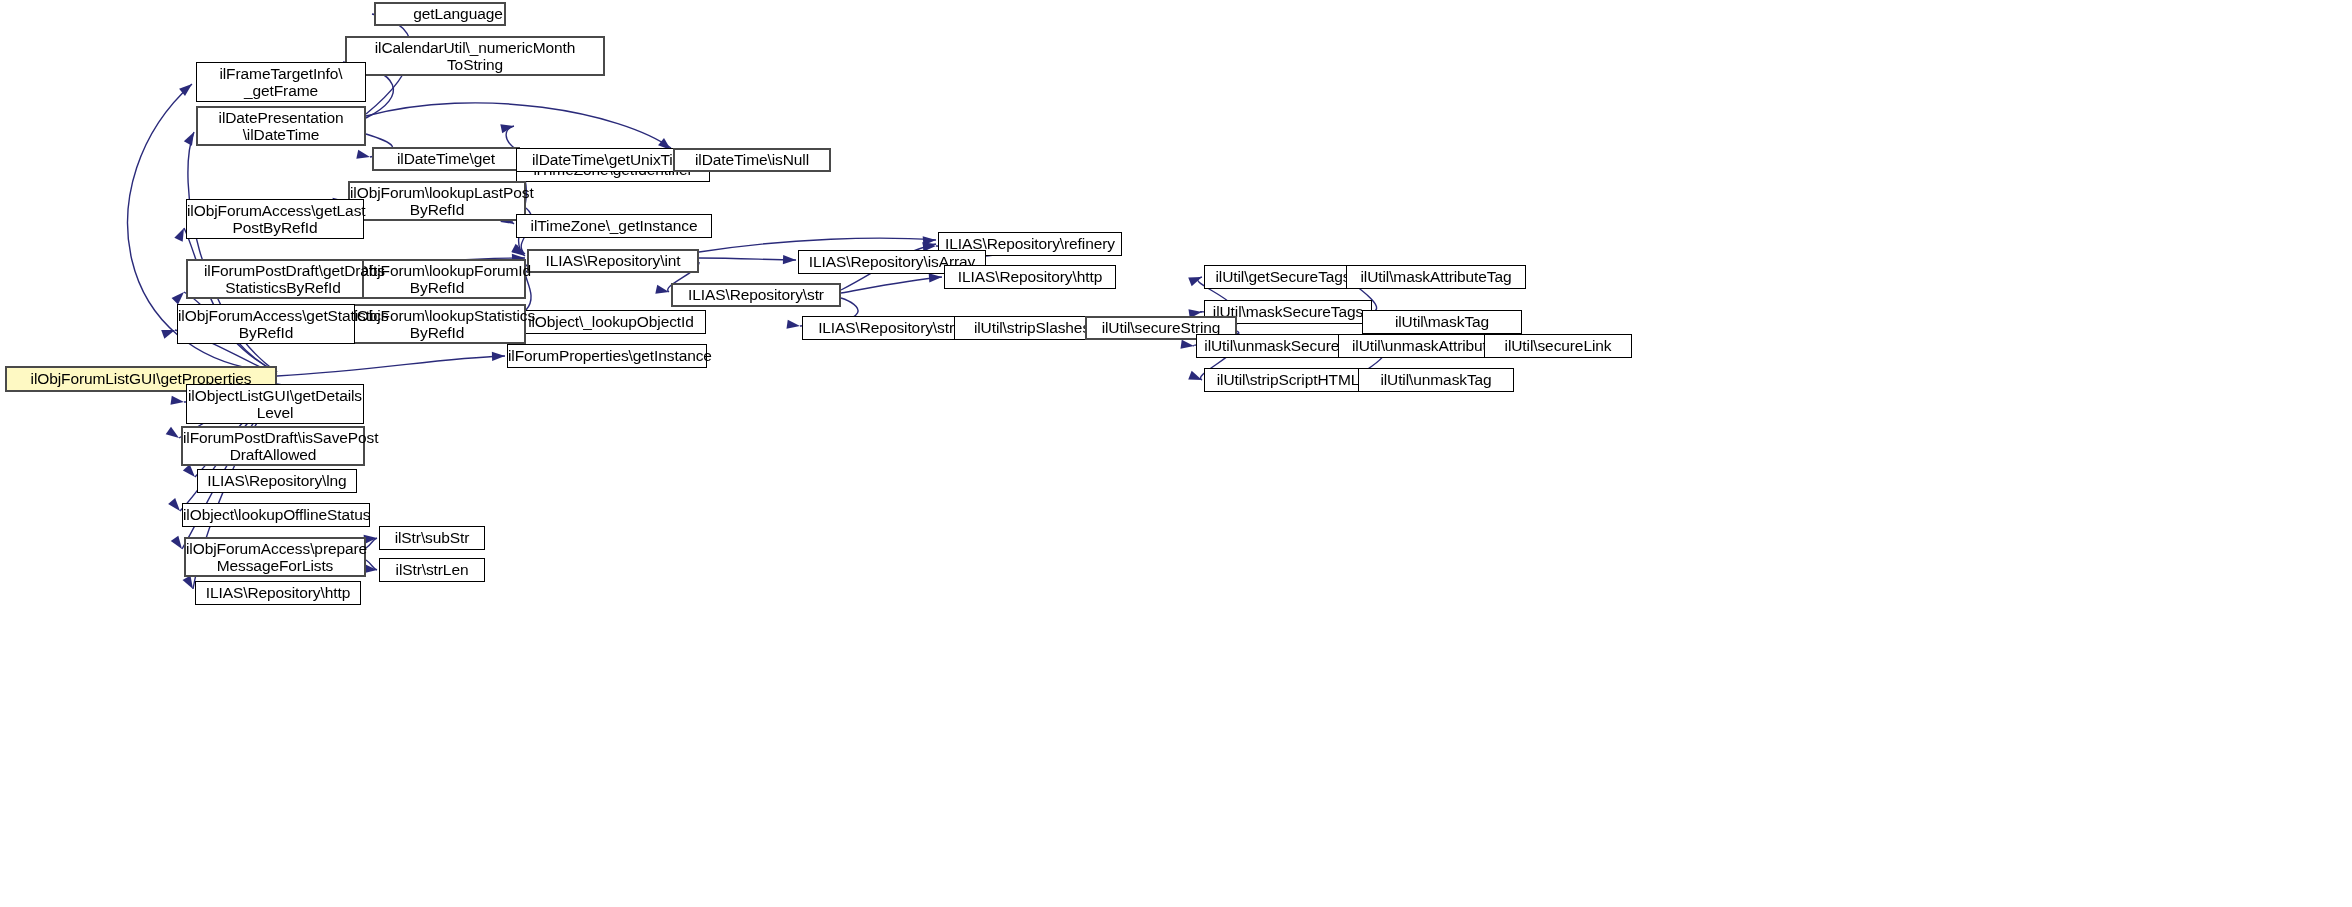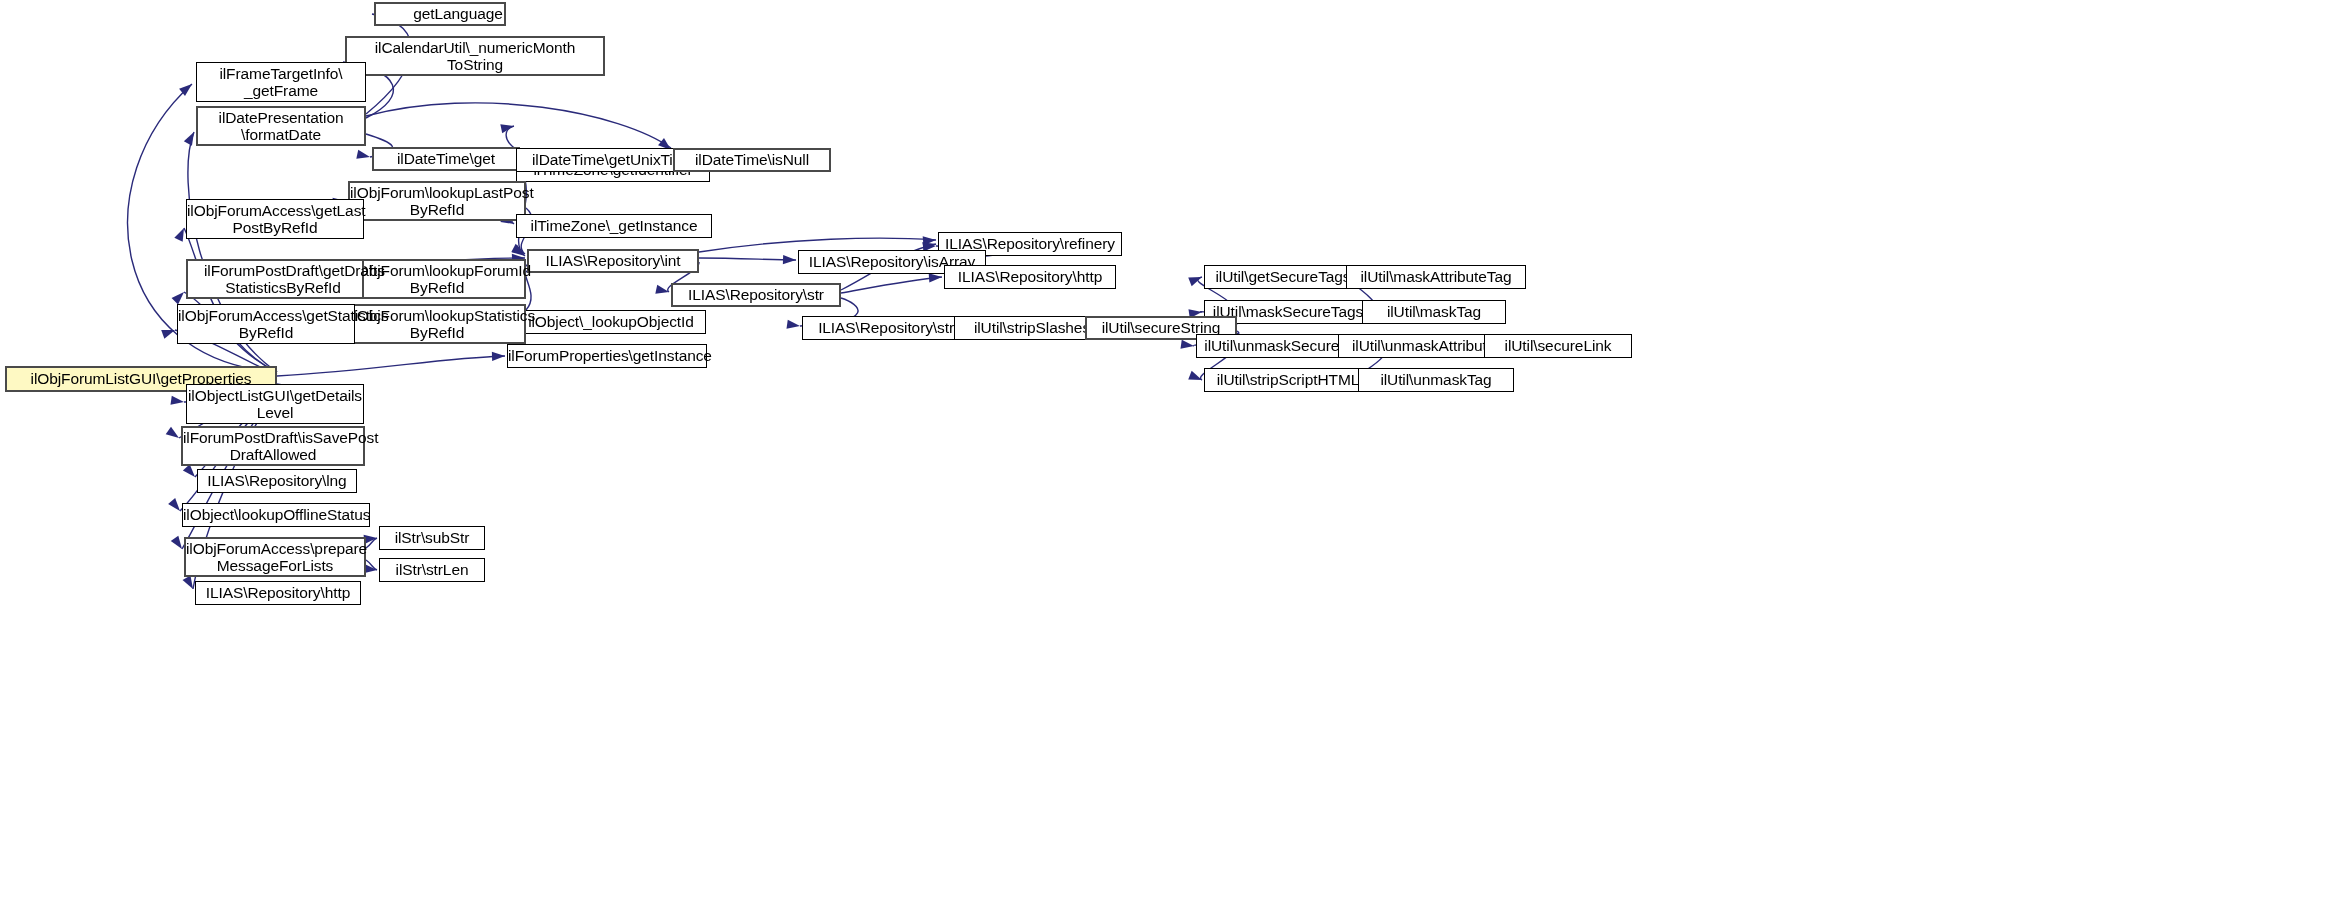--- a/index.html
+++ b/index.html
@@ -153,21 +153,21 @@
       <path d="M 366,560 C 372,564 372,568 377,570" fill="none" stroke="#2a2a7a" stroke-width="1.4"></path>
       <polygon points="0,0 -13,-4.6 -13,4.6" fill="#2a2a7a" transform="translate(377,570) rotate(6)"></polygon>
     </svg>
 <div class="node root" style="left: 5px; top: 366px; width: 272px; height: 26px;"><span class="lbl">ilObjForumListGUI\getProperties</span></div>
     <div class="node thick" style="left: 374px; top: 2px; width: 132px; height: 24px; padding-left: 36px;"><span class="lbl">getLanguage</span></div>
     <div class="node thick" style="left: 345px; top: 36px; width: 260px; height: 40px;"><span class="lbl">ilCalendarUtil\_numericMonth
 ToString</span></div>
     <div class="node" style="left: 196px; top: 62px; width: 170px; height: 40px;"><span class="lbl">ilFrameTargetInfo\
 _getFrame</span></div>
     <div class="node thick" style="left: 196px; top: 106px; width: 170px; height: 40px;"><span class="lbl">ilDatePresentation
-\formatDate</span></div>
+\ilDateTime</span></div>
     <div class="node" style="left: 516px; top: 114px; width: 194px; height: 24px; margin-top: 44px;"><span class="lbl">ilTimeZone\getIdentifier</span></div>
     <div class="node thick" style="left: 372px; top: 147px; width: 148px; height: 24px;"><span class="lbl">ilDateTime\get</span></div>
     <div class="node" style="left: 516px; top: 148px; width: 194px; height: 24px;"><span class="lbl">ilDateTime\getUnixTime</span></div>
     <div class="node thick" style="left: 673px; top: 148px; width: 158px; height: 24px;"><span class="lbl">ilDateTime\isNull</span></div>
     <div class="node thick" style="left: 348px; top: 181px; width: 178px; height: 40px;"><span class="lbl">ilObjForum\lookupLastPost
 ByRefId</span></div>
     <div class="node" style="left: 186px; top: 199px; width: 178px; height: 40px;"><span class="lbl">ilObjForumAccess\getLast
 PostByRefId</span></div>
     <div class="node" style="left: 516px; top: 214px; width: 196px; height: 24px;"><span class="lbl">ilTimeZone\_getInstance</span></div>
     <div class="node" style="left: 938px; top: 232px; width: 184px; height: 24px;"><span class="lbl">ILIAS\Repository\refinery</span></div>
@@ -175,21 +175,21 @@
     <div class="node" style="left: 798px; top: 250px; width: 188px; height: 24px;"><span class="lbl">ILIAS\Repository\isArray</span></div>
     <div class="node thick" style="left: 348px; top: 259px; width: 178px; height: 40px;"><span class="lbl">ilObjForum\lookupForumId
 ByRefId</span></div>
     <div class="node thick" style="left: 186px; top: 259px; width: 178px; height: 40px; padding-left: 16px;"><span class="lbl">ilForumPostDraft\getDrafts
 StatisticsByRefId</span></div>
     <div class="node" style="left: 944px; top: 265px; width: 172px; height: 24px;"><span class="lbl">ILIAS\Repository\http</span></div>
     <div class="node" style="left: 1204px; top: 265px; width: 158px; height: 24px;"><span class="lbl">ilUtil\getSecureTags</span></div>
     <div class="node" style="left: 1346px; top: 265px; width: 180px; height: 24px;"><span class="lbl">ilUtil\maskAttributeTag</span></div>
     <div class="node thick" style="left: 671px; top: 283px; width: 170px; height: 24px;"><span class="lbl">ILIAS\Repository\str</span></div>
     <div class="node" style="left: 1204px; top: 300px; width: 168px; height: 24px;"><span class="lbl">ilUtil\maskSecureTags</span></div>
-    <div class="node" style="left: 1362px; top: 300px; width: 144px; height: 24px;"><span class="lbl">ilUtil\maskTag</span></div>
+    <div class="node" style="left: 1362px; top: 310px; width: 160px; height: 24px;"><span class="lbl">ilUtil\maskTag</span></div>
     <div class="node" style="left: 516px; top: 310px; width: 190px; height: 24px;"><span class="lbl">ilObject\_lookupObjectId</span></div>
     <div class="node thick" style="left: 348px; top: 304px; width: 178px; height: 40px;"><span class="lbl">ilObjForum\lookupStatistics
 ByRefId</span></div>
     <div class="node" style="left: 177px; top: 304px; width: 178px; height: 40px;"><span class="lbl">ilObjForumAccess\getStatistics
 ByRefId</span></div>
     <div class="node" style="left: 802px; top: 316px; width: 180px; height: 24px;"><span class="lbl">ILIAS\Repository\strip</span></div>
     <div class="node" style="left: 954px; top: 316px; width: 156px; height: 24px;"><span class="lbl">ilUtil\stripSlashes</span></div>
     <div class="node thick" style="left: 1085px; top: 316px; width: 152px; height: 24px;"><span class="lbl">ilUtil\secureString</span></div>
     <div class="node" style="left: 1196px; top: 334px; width: 184px; height: 24px;"><span class="lbl">ilUtil\unmaskSecureTags</span></div>
     <div class="node" style="left: 1338px; top: 334px; width: 196px; height: 24px;"><span class="lbl">ilUtil\unmaskAttributeTag</span></div>

